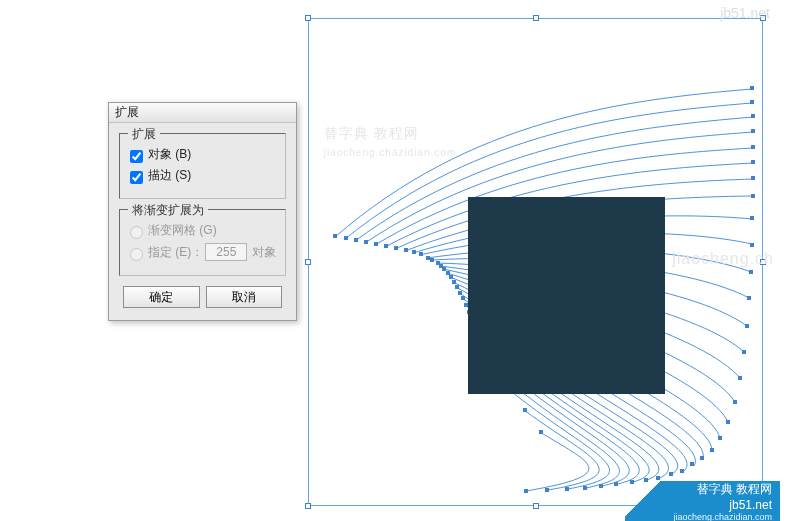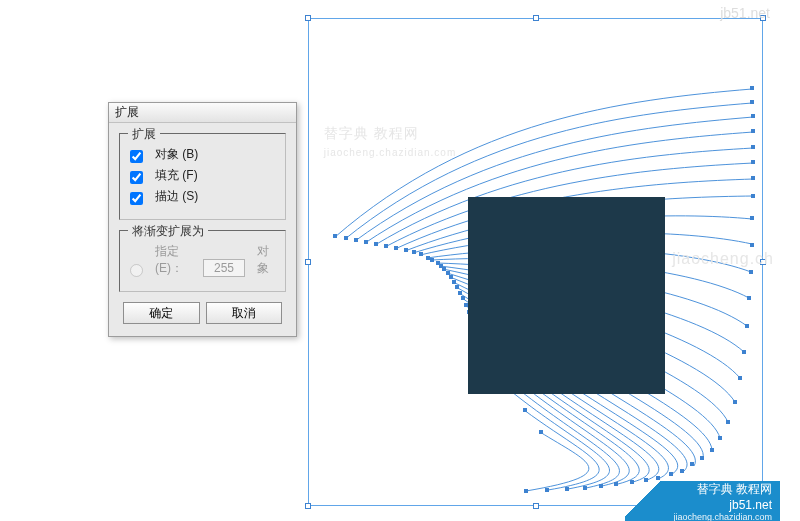--- a/index.html
+++ b/index.html
@@ -99,21 +99,21 @@
     top: -8px; left: 8px;
     background: #e9e9e9;
     padding: 0 4px;
     color: #333;
   }
   .check-row, .radio-row {
     display: flex; align-items: flex-end;
     margin: 4px 0;
     color: #222;
   }
-  .check-row input, .radio-row input { margin: 0 12px 0 2px; }
+  .check-row input, .radio-row input { margin: 0 5px 0 2px; }
   .radio-row.disabled, .radio-row.disabled input { color: #9a9a9a; }
   .num-input {
     width: 42px; height: 18px;
     background: #fff; border: 1px solid #b5b5b5;
     margin: 0 4px; padding: 0 3px;
     font: 12px Arial;
     color: #888; text-align: center;
   }
   .num-input[disabled] { background:#f4f4f4; color:#a0a0a0; }
   .btn-row { display: flex; gap: 6px; padding: 0 4px; }
@@ -268,30 +268,30 @@
   <div class="dlg-body">
 
     <div class="groupbox">
       <span class="group-legend">扩展</span>
       <label class="check-row">
         <input type="checkbox" checked="" style="">
         <span>对象 (B)</span>
       </label>
       <label class="check-row">
         <input type="checkbox" checked="" style="">
-        <span>填充 (F)</span>
-      </label>
-      <label class="check-row">
-        <input type="checkbox" checked="" style="">
         <span>描边 (S)</span>
       </label>
     </div>
 
     <div class="groupbox">
       <span class="group-legend">将渐变扩展为</span>
+      <label class="radio-row disabled">
+        <input type="radio" name="grad" disabled="" style="">
+        <span>渐变网格 (G)</span>
+      </label>
       <label class="radio-row disabled">
         <input type="radio" name="grad" disabled="" style="">
         <span>指定 (E)：</span>
         <input class="num-input" disabled="" value="255" style="">
         <span>对象</span>
       </label>
     </div>
 
     <div class="btn-row">
       <button class="btn">确定</button>

